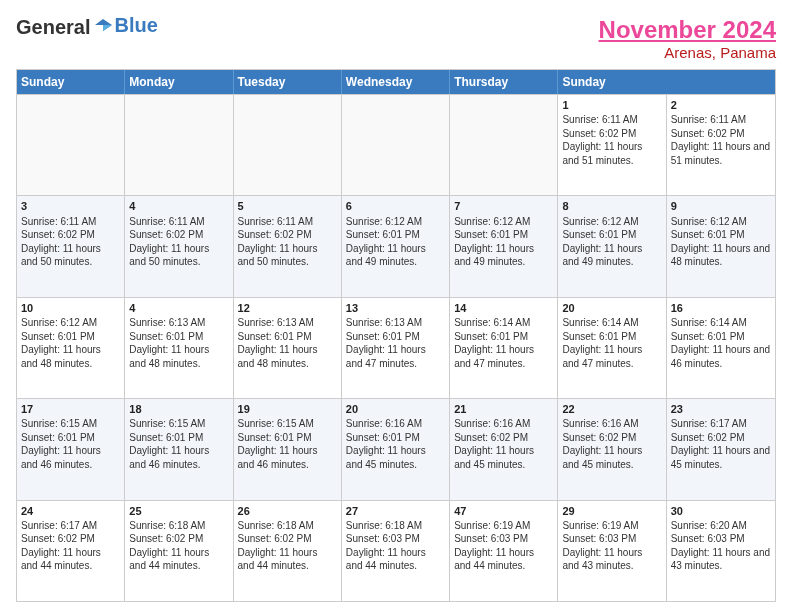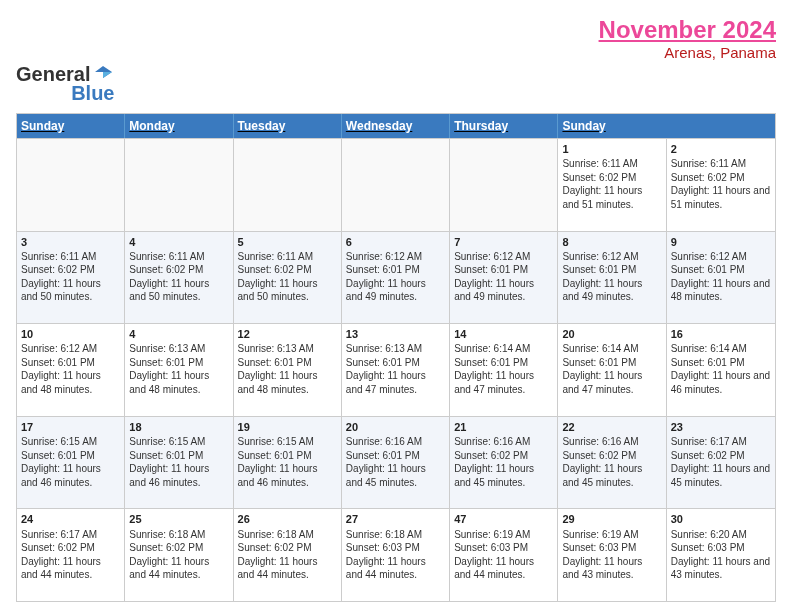--- a/index.html
+++ b/index.html
@@ -18,23 +18,22 @@
       flex-direction: column;
     }
     .header {
       display: flex;
       justify-content: space-between;
       align-items: flex-start;
       margin-bottom: 8px;
     }
     .logo {
       display: flex;
-      flex-direction: column;
-      align-items: flex-end;
-      margin-top: 47px;
+      flex-direction: row;
+      align-items: center;
     }
     .logo-text {
       display: flex;
       align-items: center;
       font-size: 20px;
       font-weight: bold;
     }
     .logo-general { color: #333; }
     .logo-blue { color: #3a7abf; }
     .logo-icon {
@@ -58,21 +57,20 @@
     .calendar {
       flex: 1;
       display: flex;
       flex-direction: column;
       border: 1px solid #ccc;
     }
     .cal-header {
       display: grid;
       grid-template-columns: repeat(7, 1fr);
       background: #3a7abf;
-      text-decoration: underline;
     }
     .cal-header-cell {
       color: white;
       font-weight: bold;
       font-size: 12px;
       padding: 5px 4px;
       text-align: left;
       border-right: 1px solid #5a9ad0;
     }
     .cal-header-cell:last-child { border-right: none; }

